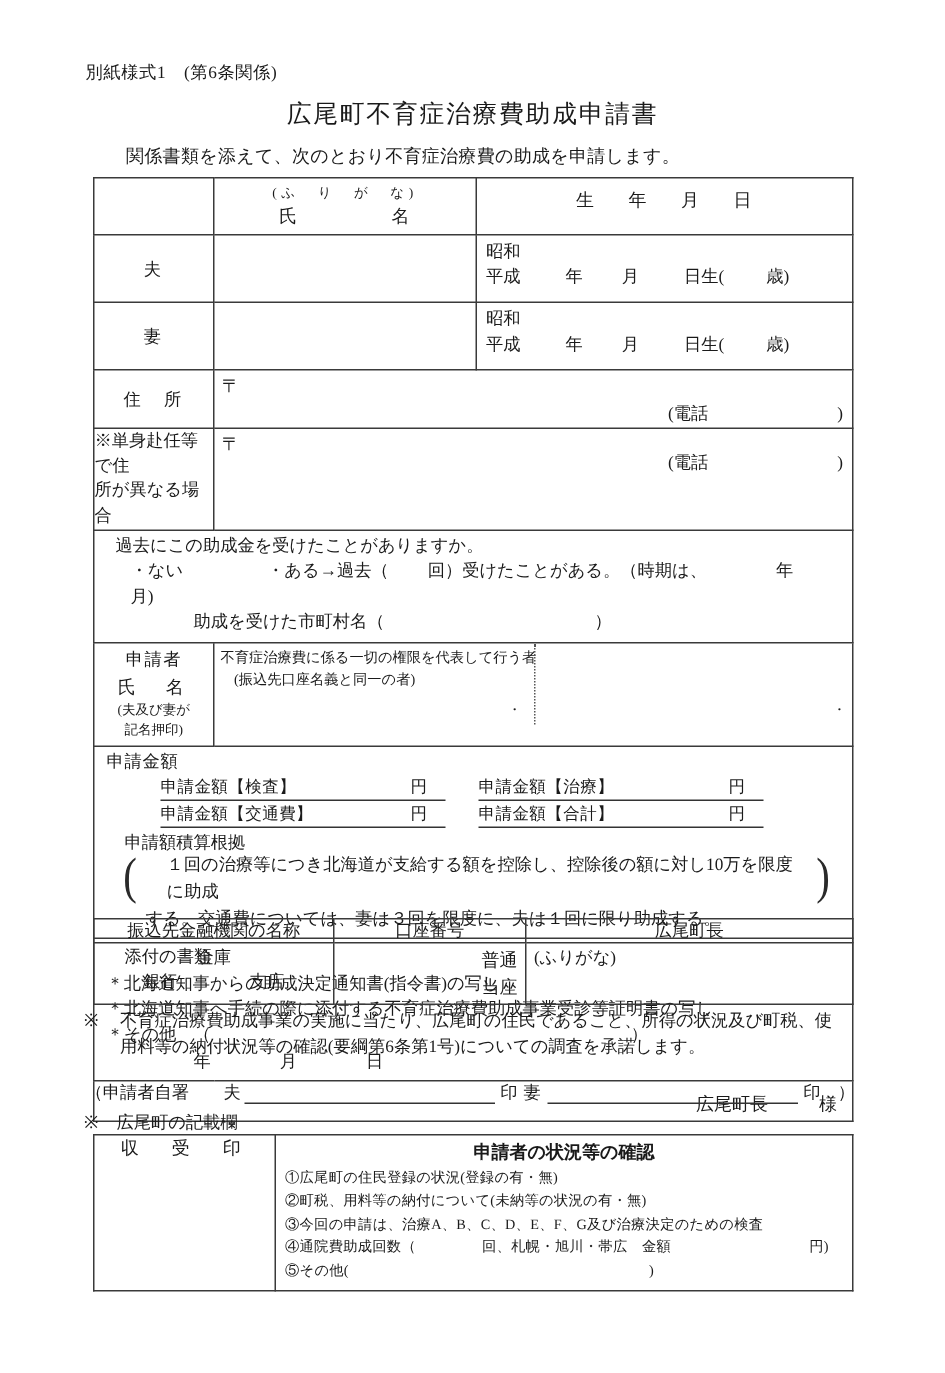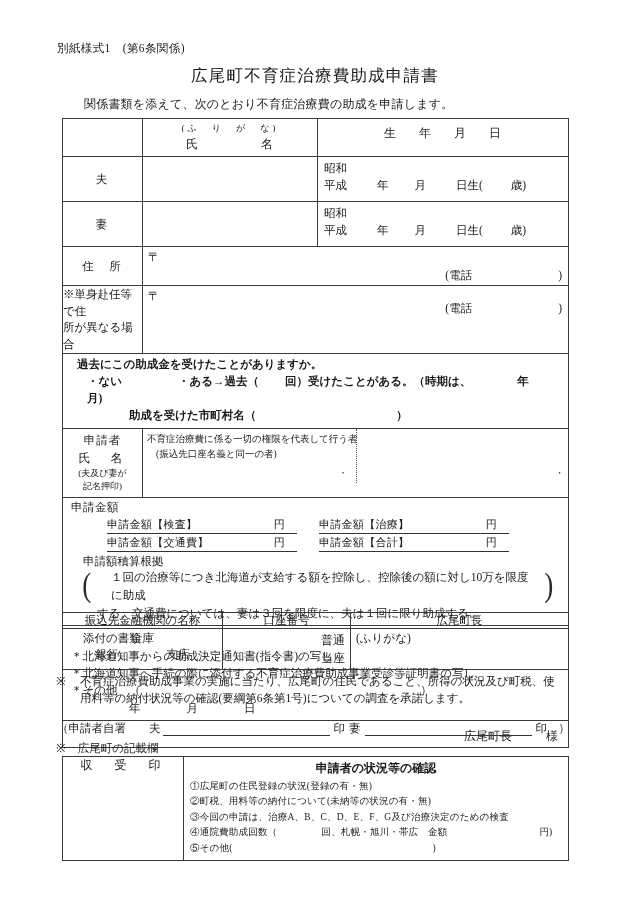--- a/index.html
+++ b/index.html
@@ -81,21 +81,21 @@
   .era-line2 .g3 { display: inline-block; width: 30px; }
   .era-line2 .g4 { display: inline-block; width: 28px; }
 
   
   .addr-cell { height: 38px; position: relative; }
   .postal { position: absolute; left: 5px; top: 2px; font-size: 12px; }
   .tel { position: absolute; right: 6px; bottom: 2px; font-size: 11.5px; }
   .tel .gap { display: inline-block; width: 86px; }
 
   
-  .past-wrap { padding: 2px 6px 3px 8px; line-height: 1.5; font-size: 11.5px; font-weight: bold; }
+  .past-wrap { padding: 2px 6px 3px 8px; line-height: 1.5; font-size: 11.5px; }
   .past-l1 { padding-left: 6px; }
   .past-l2 { padding-left: 16px; }
   .past-l2 .s1 { display: inline-block; width: 56px; }
   .past-l2 .s2 { display: inline-block; width: 26px; }
   .past-l2 .s3 { display: inline-block; width: 46px; }
   .past-l2 .s4 { display: inline-block; width: 24px; }
   .past-l3 { padding-left: 58px; }
   .past-l3 .s5 { display: inline-block; width: 140px; }
 
   

